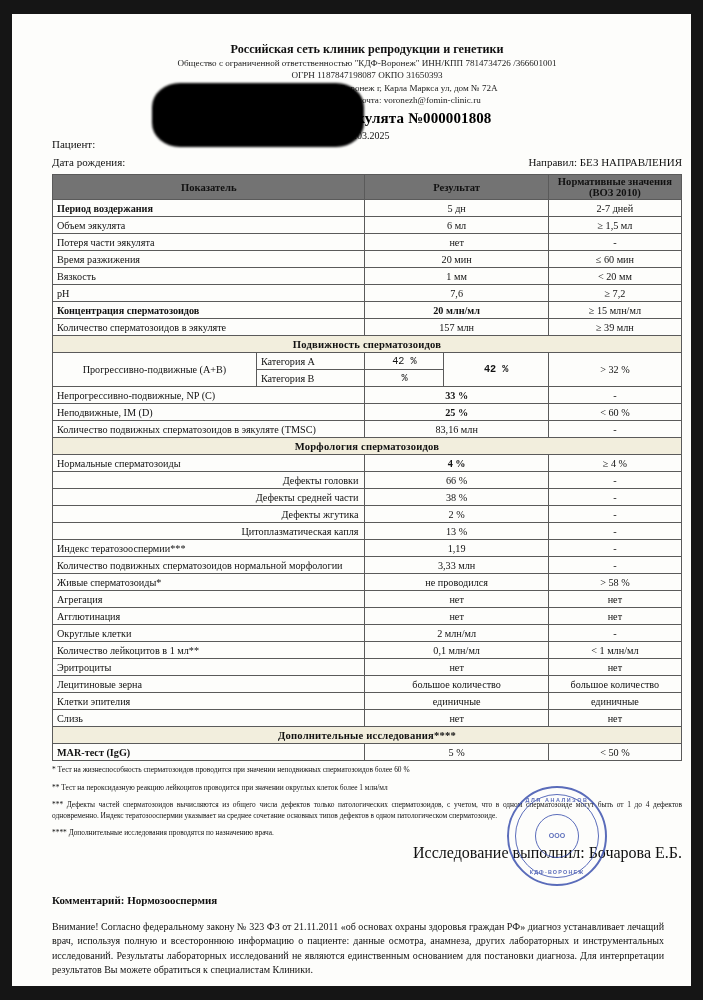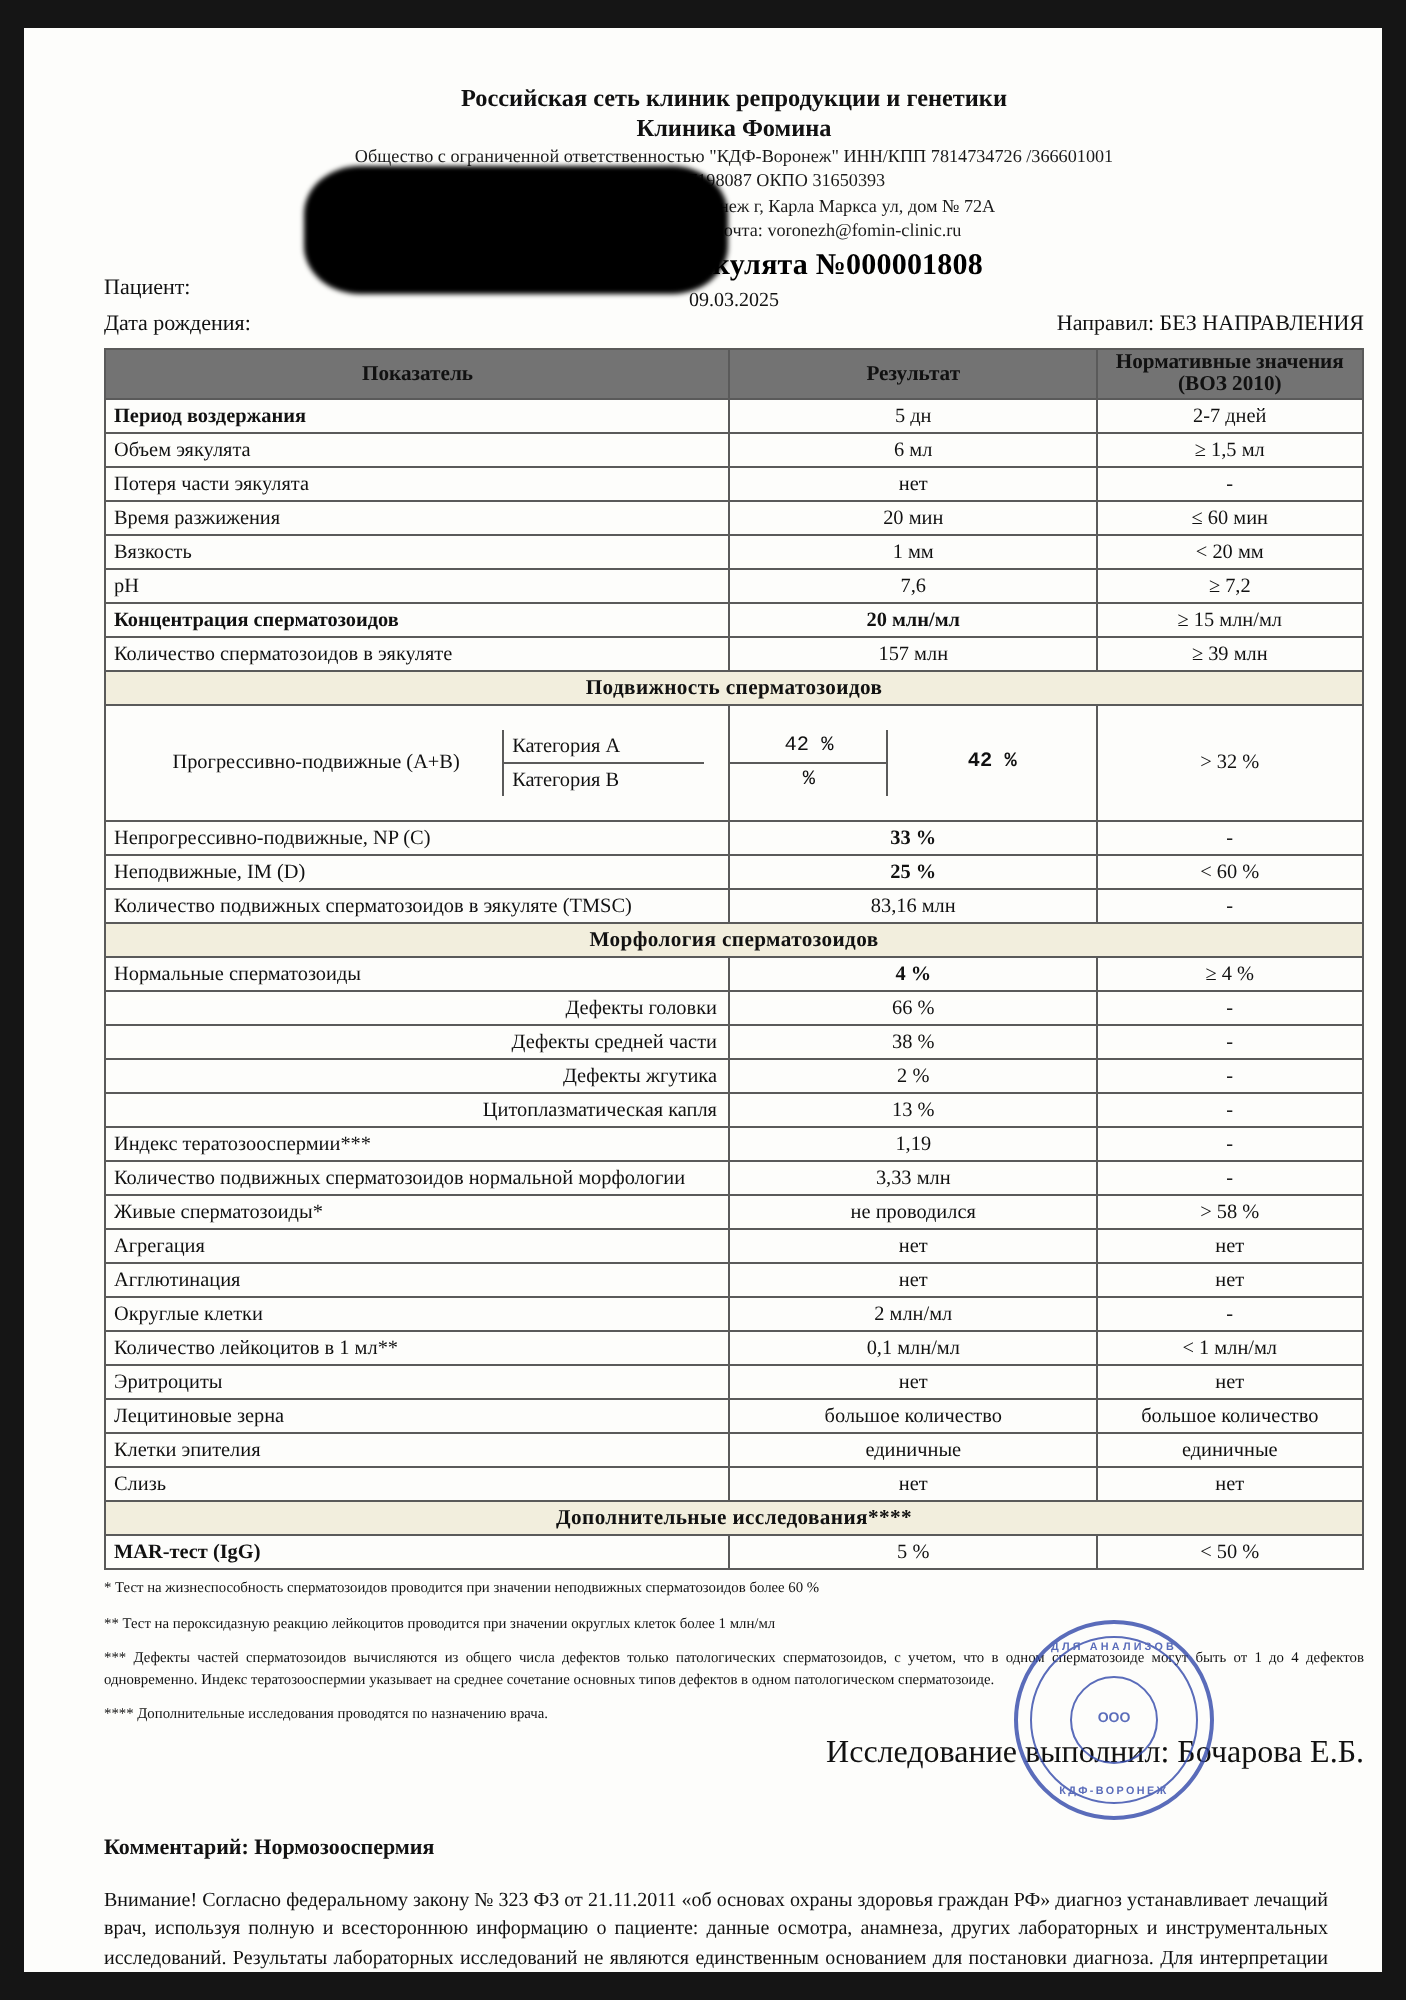--- a/index.html
+++ b/index.html
@@ -127,21 +127,20 @@
 </style>
 </head>
 <body>
 
 <div class="page">
   <div class="inner">
 
     <div class="header">
       <div class="org">
         <div class="l1">Российская сеть клиник репродукции и генетики</div>
-        <div class="l2">Клиника Фомина</div>
         <div class="l3">Общество с ограниченной ответственностью "КДФ-Воронеж" ИНН/КПП 7814734726  /366601001</div>
         <div class="l4">ОГРН 1187847198087 ОКПО 31650393</div>
         <div class="l5">394036, Воронежская обл, Воронеж г, Карла Маркса ул, дом № 72А</div>
         <div class="l6">тел.: 2801821 электронная почта: voronezh@fomin-clinic.ru</div>
       </div>
       <div class="doc-title">Исследование эякулята №000001808</div>
       <div class="doc-date">09.03.2025</div>
     </div>
 
     <div class="patient">
@@ -210,21 +209,21 @@
         <tr>
             <td class="name">Количество сперматозоидов в эякуляте</td>
             <td class="val">157 млн</td>
             <td class="norm">≥ 39 млн</td>
           </tr>
 
         <tr class="section">
           <td colspan="3">Подвижность сперматозоидов</td>
         </tr>
         <tr>
-          <td class="name" rowspan="2" style="padding:12px;">
+          <td class="name" rowspan="2" style="padding:0;">
             <table style="width:100%;border-collapse:collapse;border:0;">
               <tbody>
                   <tr>
                 <td style="border:0;border-right:1px solid #5a5a5a;width:196px;text-align:center;" rowspan="2">Прогрессивно-подвижные (А+В)</td>
                 <td class="sub-label" style="border:0;border-bottom:1px solid #5a5a5a;">Категория А</td>
               </tr>
               <tr>
                 <td class="sub-label" style="border:0;">Категория В</td>
               </tr>
             </tbody>

